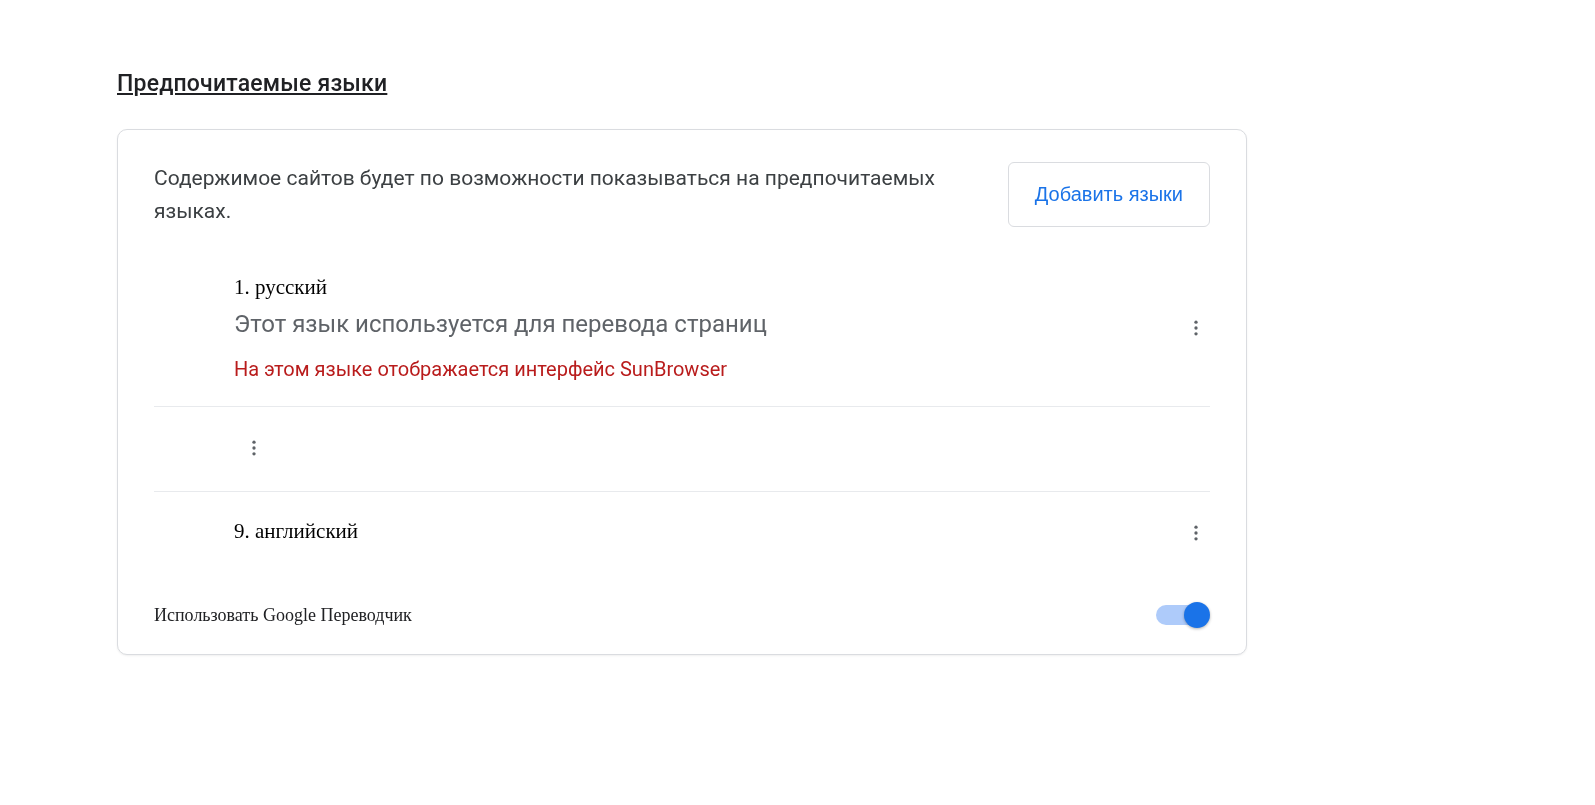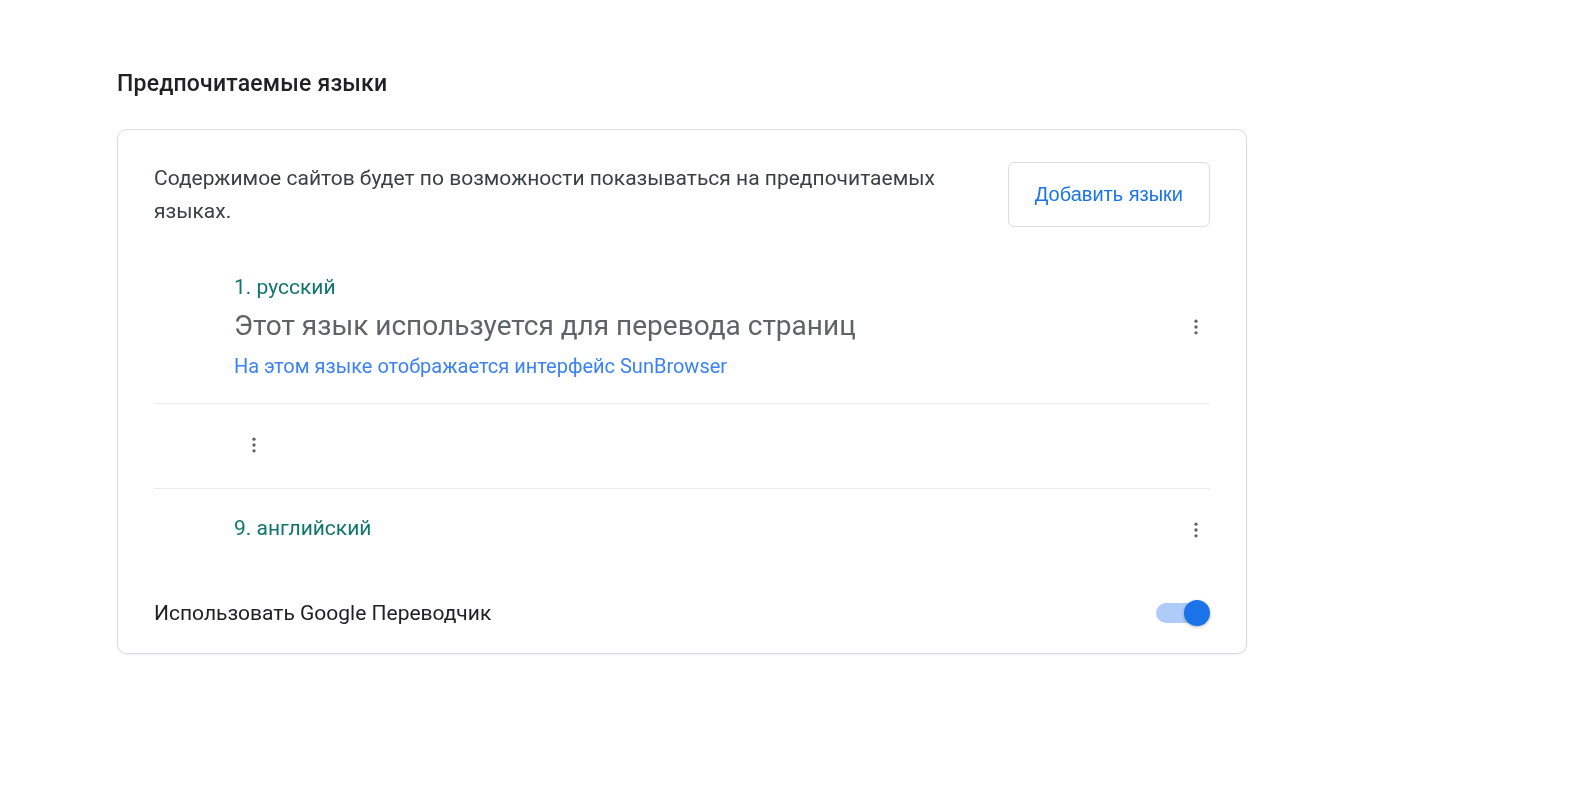--- a/index.html
+++ b/index.html
@@ -20,20 +20,21 @@
     left: 117px;
     top: 70px;
     width: 1130px;
   }
   .section-title {
     font-size: 23px;
     font-weight: 500;
     color: #202124;
     margin-bottom: 32px;
     letter-spacing: 0.2px;
+    text-decoration: underline;
   }
   .card {
     background: #ffffff;
     border: 1px solid #dadce0;
     border-radius: 10px;
     box-shadow: 0 1px 2px rgba(60,64,67,0.08);
     padding: 0;
   }
   .card-header {
     display: flex;
@@ -71,33 +72,34 @@
     position: relative;
   }
   .language-item:last-child {
     border-bottom: none;
   }
   .language-info {
     flex: 1;
   }
   .language-name {
     font-size: 21px;
-    color: #0f766e;
+    color: #000000;
     margin-bottom: 6px;
+    font-family: Liberation Serif, serif;
   }
   .language-sub {
-    font-size: 28px;
+    font-size: 24px;
     color: #5f6368;
     margin-top: 4px;
     line-height: 1.5;
   }
   .language-sub-green {
     font-size: 20px;
-    color: #3b82f6;
-    margin-top: 4px;
+    color: #b91c1c;
+    margin-top: 12px;
     line-height: 1.5;
   }
   .more-button {
     width: 40px;
     height: 40px;
     border: none;
     background: transparent;
     cursor: pointer;
     display: flex;
     align-items: center;
@@ -108,22 +110,23 @@
   .more-button svg {
     fill: #5f6368;
   }
   .toggle-row {
     display: flex;
     align-items: center;
     justify-content: space-between;
     padding: 28px 36px 28px 36px;
   }
   .toggle-label {
-    font-size: 21px;
+    font-size: 18px;
     color: #202124;
+    font-family: Liberation Serif, serif;
   }
   .toggle {
     position: relative;
     width: 54px;
     height: 22px;
   }
   .toggle-track {
     position: absolute;
     width: 48px;
     height: 20px;

